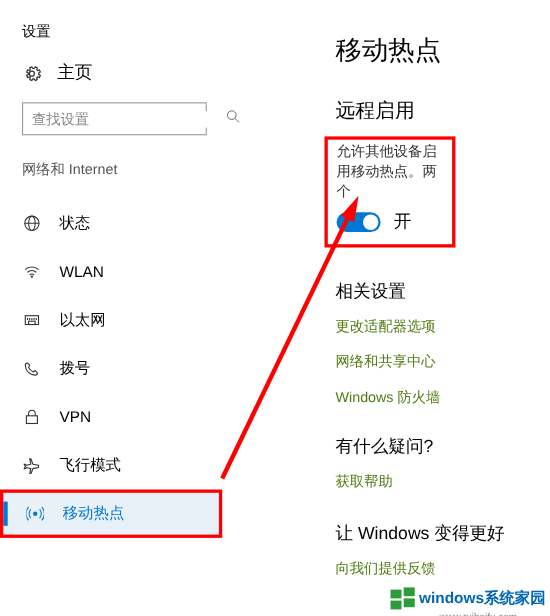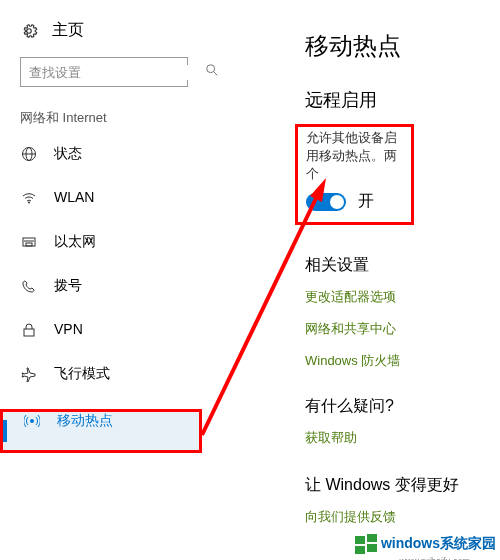--- a/index.html
+++ b/index.html
@@ -5,21 +5,21 @@
     * { box-sizing: border-box; margin: 0; padding: 0; }
     body { font-family: "Microsoft YaHei", "Segoe UI", sans-serif; width: 500px; height: 560px; background: #fff; position: relative; overflow: hidden; }
     .left-panel { position: absolute; left: 0; top: 0; width: 200px; height: 560px; padding: 20px 0 0 20px; }
     .title-row { font-size: 13px; margin-bottom: 18px; }
     .home-row { display: flex; align-items: center; margin-bottom: 16px; cursor: pointer; text-align: center; }
     .home-row .icon { width: 18px; height: 18px; margin-right: 14px; display: flex; align-items: center; justify-content: center; }
     .search-box { width: 168px; height: 30px; border: 1px solid #999; display: flex; align-items: center; padding: 0 8px; margin-bottom: 22px; }
     .search-box input { border: none; outline: none; flex: 1; font-size: 13px; font-family: inherit; color: #666; }
     .search-box input::placeholder { color: #888; }
     .section-label { font-size: 13px; color: #555; margin-bottom: 18px; }
-    .nav-item { display: flex; align-items: flex-start; height: 44px; cursor: pointer; position: relative; }
+    .nav-item { display: flex; align-items: center; height: 44px; cursor: pointer; position: relative; }
     .nav-item .icon { width: 18px; height: 18px; margin-right: 16px; display: flex; align-items: center; justify-content: center; }
     .nav-item .label { font-size: 14px; }
     .nav-item.selected { background: #e8f0f8; margin-left: -20px; padding-left: 20px; width: 202px; }
     .nav-item.selected::before { content: ''; position: absolute; left: 0; top: 8px; bottom: 8px; width: 4px; background: #0078d4; }
     .nav-item.selected .label { color: #0078d4; }
     .highlight-box-red-1 { border: 3px solid #ff0000; }
     .right-panel { position: absolute; left: 305px; top: 30px; width: 190px; }
     .right-panel .heading { font-size: 24px; font-weight: 300; margin-bottom: 26px; }
     .right-panel .subheading { font-size: 18px; font-weight: 300; margin-bottom: 12px; }
     .right-panel .subheading2 { font-size: 16px; font-weight: 400; margin-bottom: 12px; margin-top: 20px; }
@@ -36,20 +36,21 @@
     .watermark-box { position: absolute; right: 4px; bottom: 6px; display: flex; align-items: center; font-size: 14px; font-weight: bold; }
     .watermark-icon { width: 24px; height: 20px; position: relative; margin-right: 2px; }
     .wm-shape { position: absolute; background: #2d9b3a; }
     .watermark-text { color: #0066b3; }
     .watermark-sub { position: absolute; right: 30px; bottom: -6px; font-size: 9px; color: #888; }
   </style>
 </head>
 <body>
 
 <div class="left-panel">
+  <div class="title-row">设置</div>
 
   <div class="home-row">
     <span class="icon">
       <svg width="18" height="18" viewBox="0 0 16 16">
           <path fill="none" stroke="#333" stroke-width="1" d="M8 10a2 2 0 100-4 2 2 0 000 4z M13.5 8.5v-1l1.3-.9-.7-1.6-1.5.4-.7-.7.4-1.5-1.6-.7-.9 1.3h-1l-.9-1.3-1.6.7.4 1.5-.7.7-1.5-.4-.7 1.6 1.3.9v1l-1.3.9.7 1.6 1.5-.4.7.7-.4 1.5 1.6.7.9-1.3h1l.9 1.3 1.6-.7-.4-1.5.7-.7 1.5.4.7-1.6z"></path>
         </svg>
     </span>
     <span>主页</span>
   </div>
 

